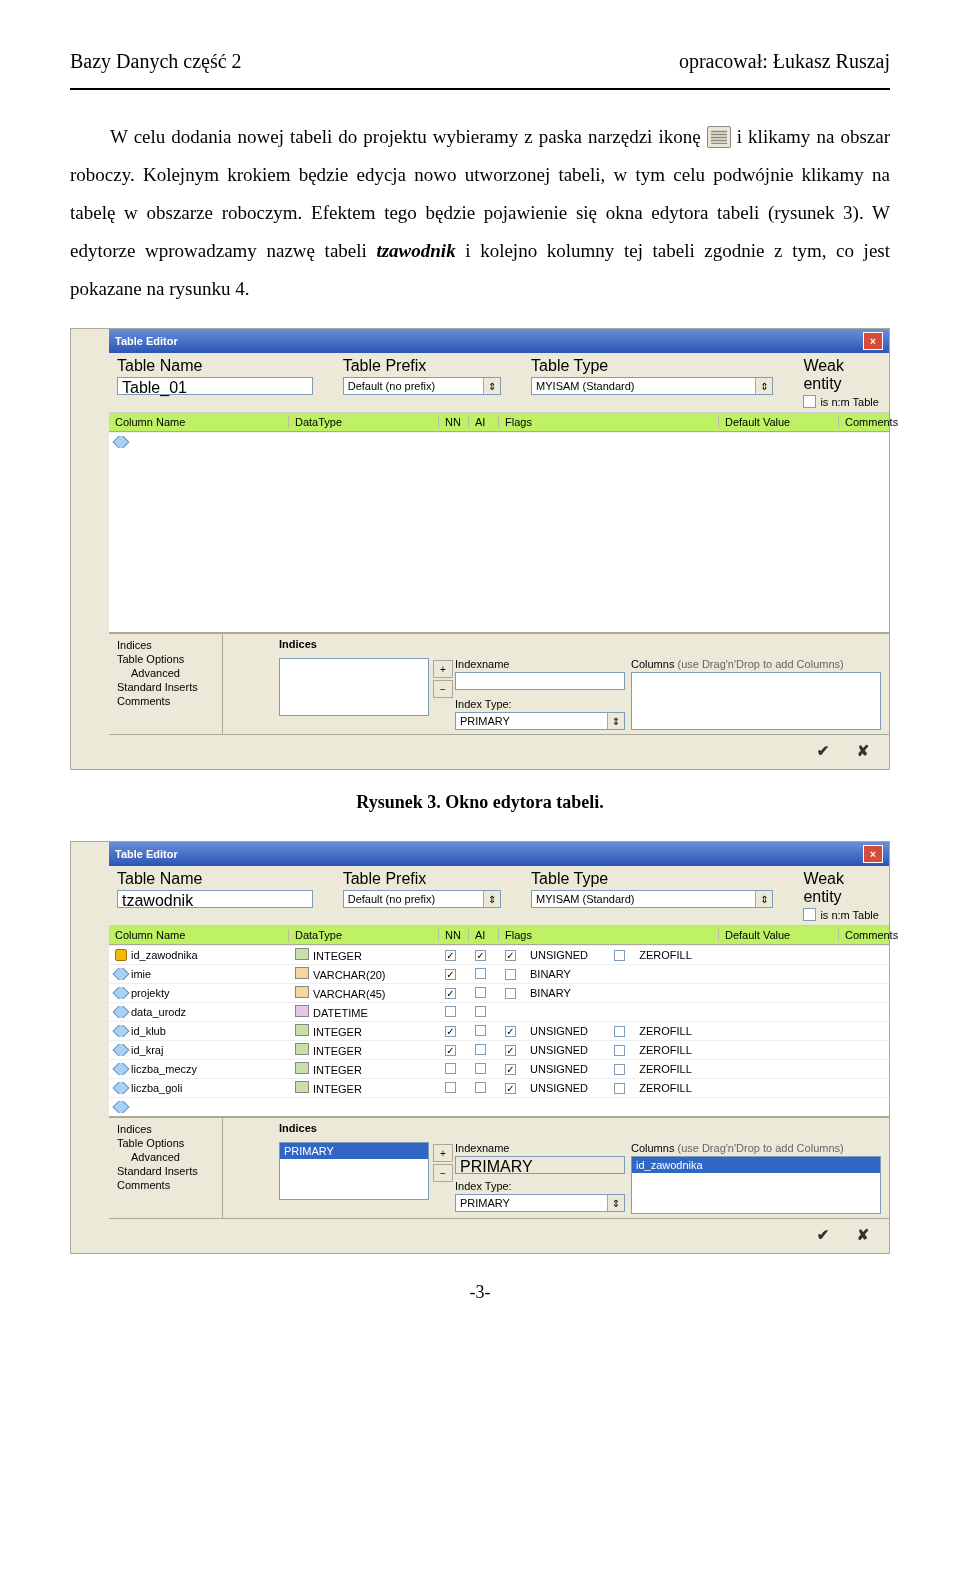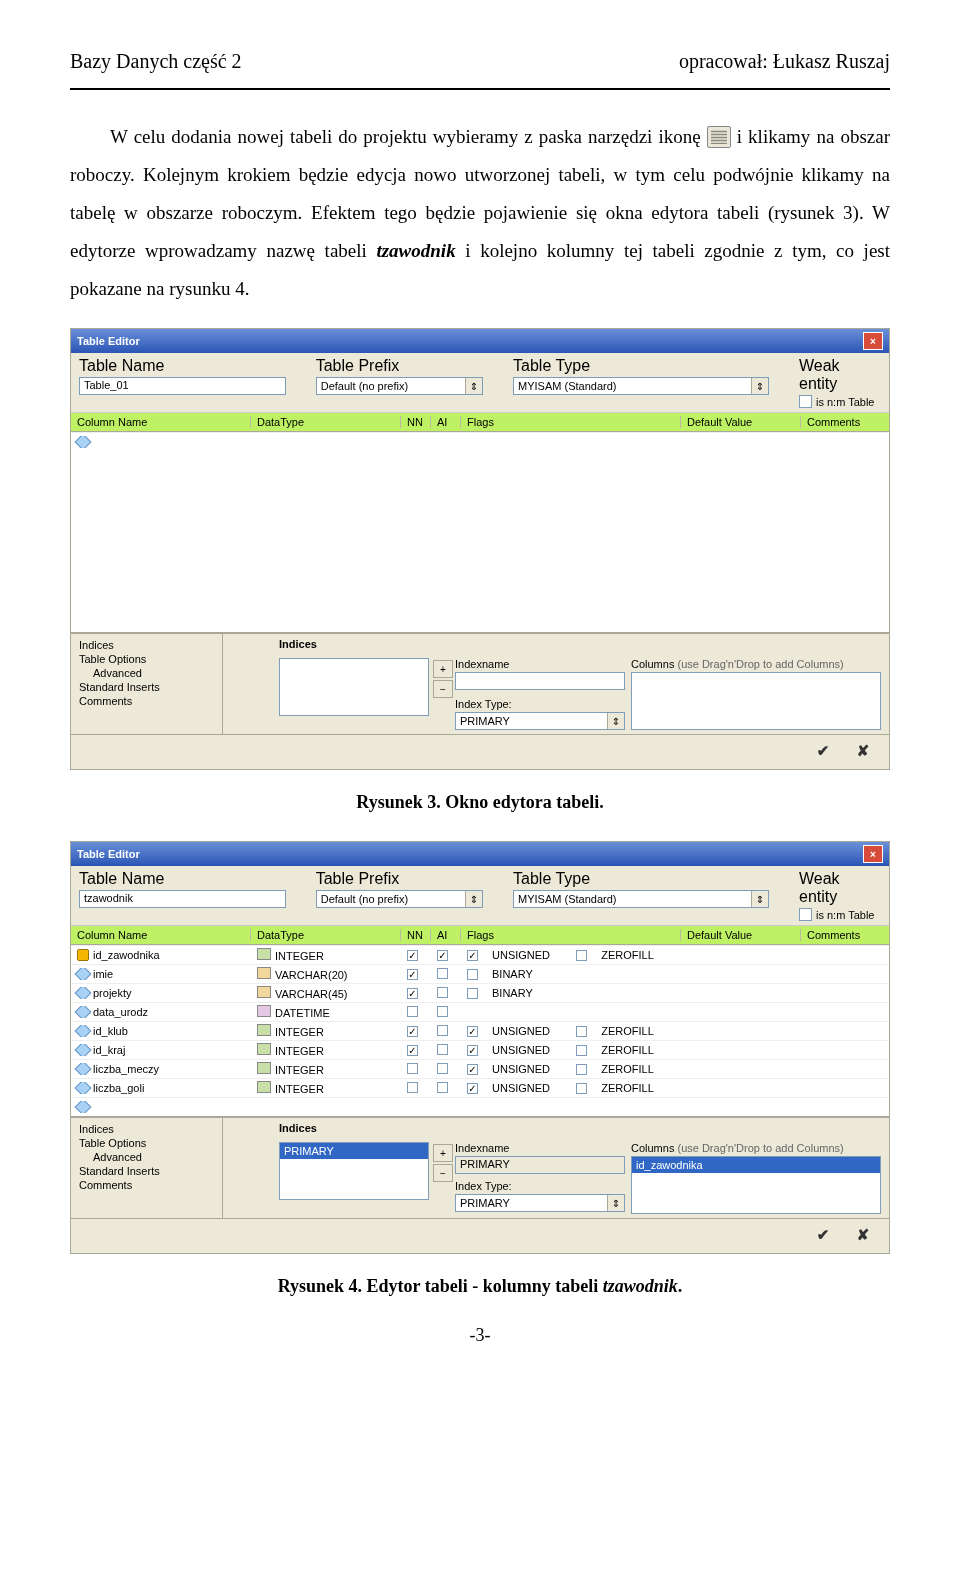--- a/index.html
+++ b/index.html
@@ -61,20 +61,21 @@
   }
 
   
   .shot {
     margin: 20px 0 0 0;
     font-family: Tahoma, Arial, sans-serif;
     font-size: 11px;
     background: #ece9d8;
     border: 1px solid #aca899;
     color: #000;
+    padding-left: 38px;
   }
   .shot .bluebar {
     background: linear-gradient(#6a8fd8,#2a55b5);
     color: #fff;
     font-weight: bold;
     padding: 3px 6px;
     display: flex;
     justify-content: space-between;
     align-items: center;
     font-size: 11px;
@@ -97,21 +98,21 @@
     padding: 4px 8px 0 8px;
     gap: 30px;
   }
   .field-block { display: flex; flex-direction: column; }
   .field-label { font-size: 16px; margin-bottom: 2px; }
   .txtfield {
     background: #fff;
     border: 1px solid #7f9db9;
     height: 18px;
     padding: 1px 4px;
-    font-size: 11px;
+    font-size: 16px;
     display: inline-block;
     box-sizing: border-box;
   }
   .txtfield.ro { background:#fff; }
   .selectish {
     display: inline-flex;
     align-items: center;
     background: #fff;
     border: 1px solid #7f9db9;
     height: 18px;
@@ -568,18 +569,15 @@
           </div>
         </div>
       </div>
     </div>
     <div class="confirm-bar">
       <span class="bigbtn">✔</span>
       <span class="bigbtn">✘</span>
     </div>
   </div>
 
-  <div class="figure-caption">
-    <span>Rysunek 4. Edytor tabeli - kolumny tabeli </span><span style="font-style:italic;">tzawodnik</span><span>.</span>
-  </div>
 
   <div class="page-num">-3-</div>
 </div>
 
 </body></html>

